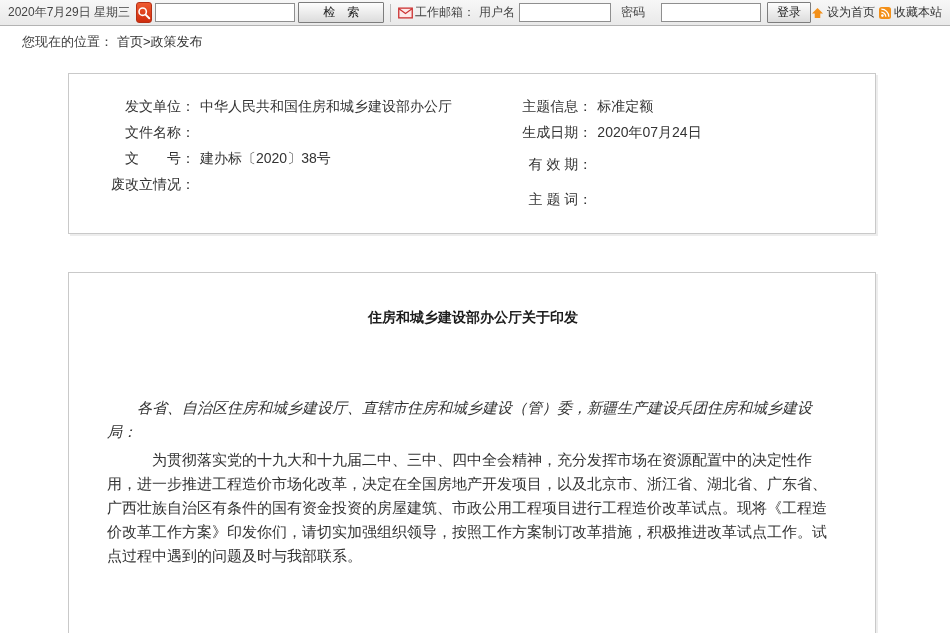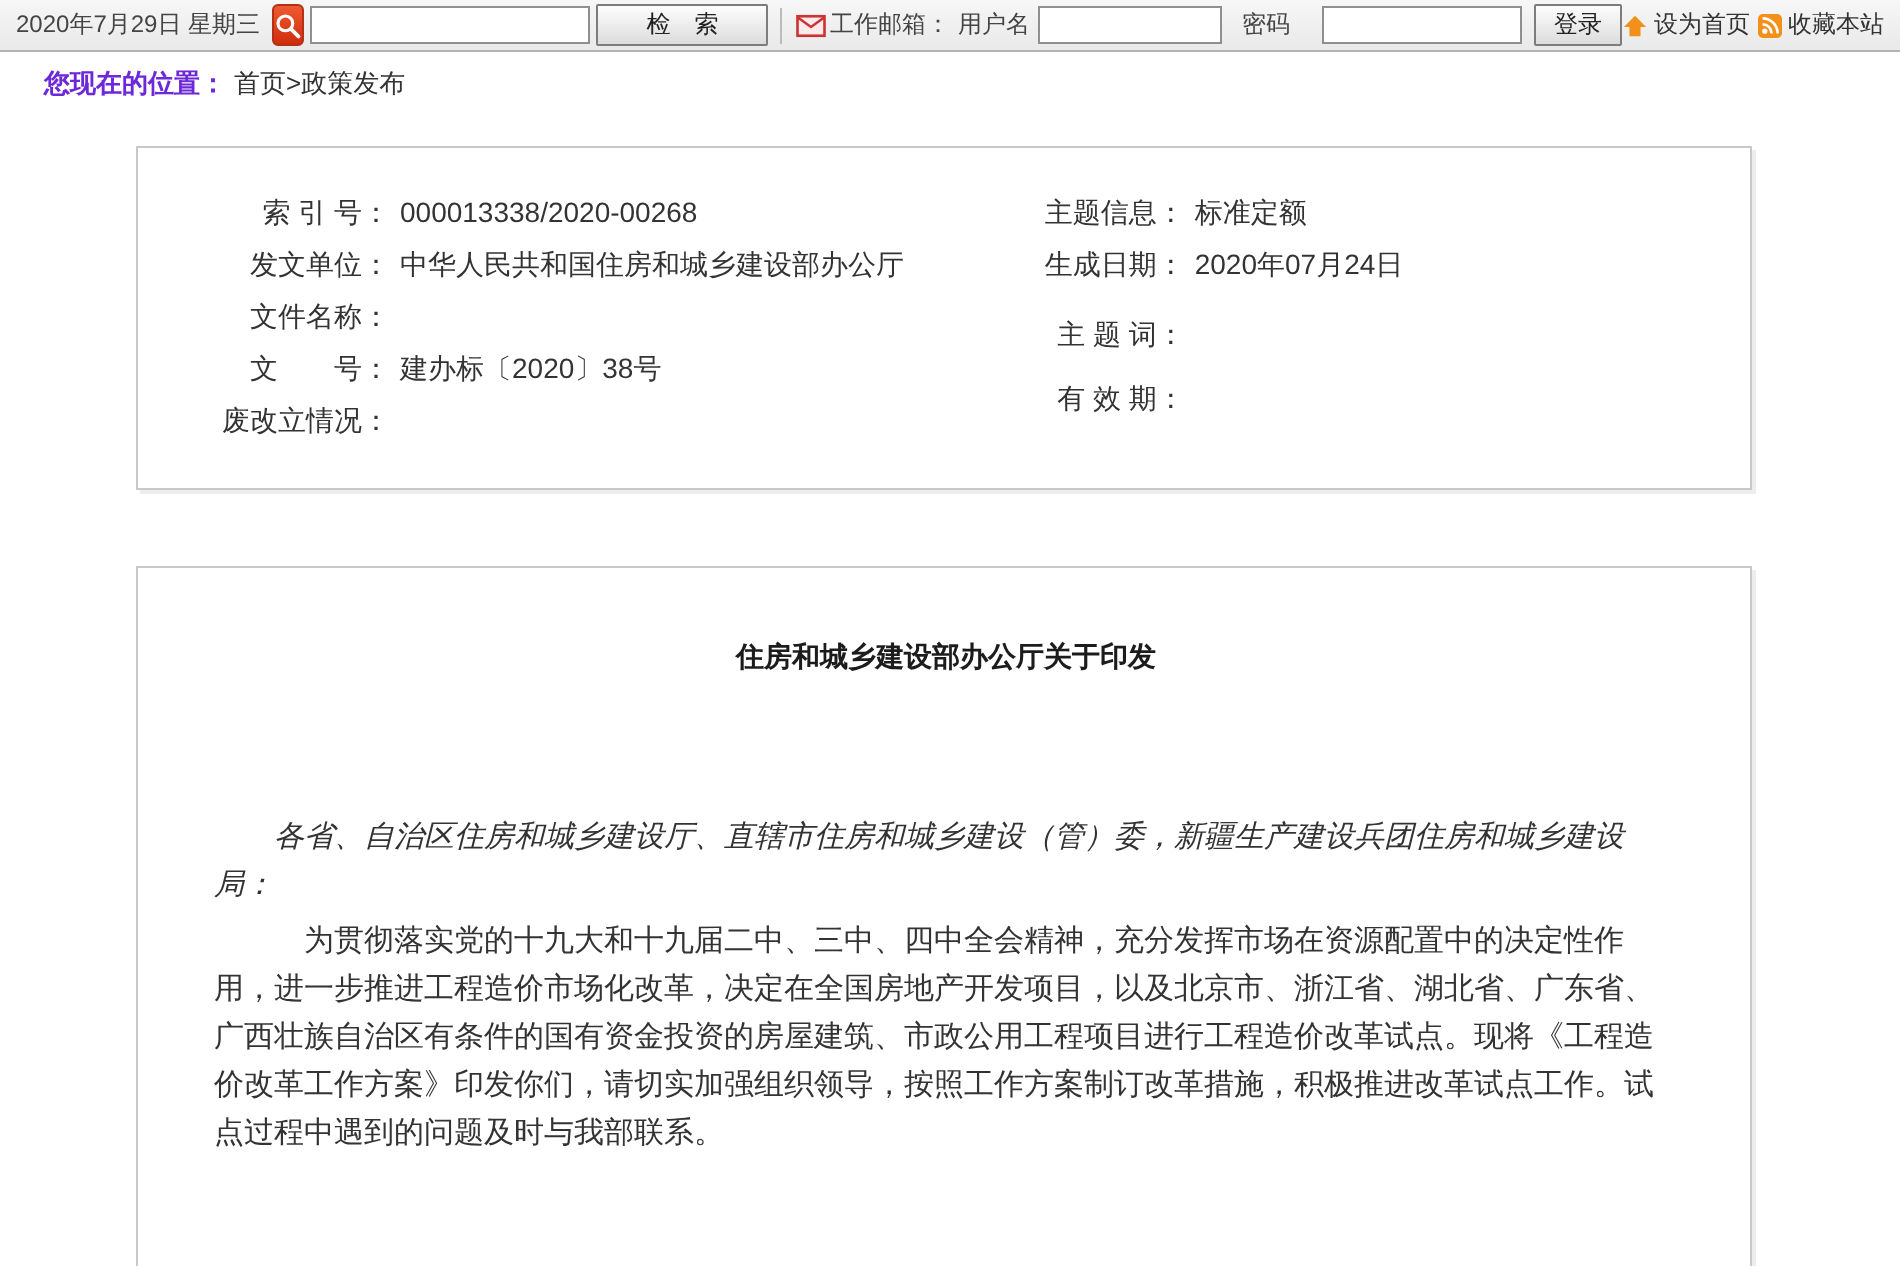--- a/index.html
+++ b/index.html
@@ -37,21 +37,21 @@
   .user-input { width:92px; margin-left:2px; }
   .pwd-label { margin-left:10px; margin-right:16px; }
   .pwd-input { width:100px; }
   .login-btn { margin-left:6px; padding:0 9px; }
   .tb-right { margin-left:auto; margin-right:8px; display:flex; align-items:center; gap:4px; }
   .tb-link { display:flex; align-items:center; gap:3px; color:#333; cursor:pointer; }
 
   
   .breadcrumb-bar { height:32px; display:flex; align-items:center; padding-left:22px;
                     font-size:13px; background:#fff; }
-  .crumb-label { color:#6d28d9; font-weight:bold; margin-right:4px;text-align:center; }
+  .crumb-label { color:#404040; font-weight:normal; margin-right:4px;text-align:center; }
   .crumb-path  { color:#333; }
 
   
   .box {
     width:808px; margin-left:68px; background:#fff;
     border:1px solid #c9c9c9;
     box-shadow:2px 2px 0 rgba(0,0,0,0.07);
   }
   .info-box { margin-top:15px; padding:22px 0 18px 0; display:flex; font-size:14px; }
   .info-col.left  { width:56%; padding-left:30px; }
@@ -129,24 +129,20 @@
 </div>
 
 <div class="breadcrumb-bar">
   <span class="crumb-label">您现在的位置：</span>
   <span class="crumb-path">首页&gt;政策发布</span>
 </div>
 
 <div class="box info-box">
   <div class="info-col left">
     <div class="info-row">
-      <span class="ilabel">索 引 号：</span>
-      <span class="ivalue">000013338/2020-00268</span>
-    </div>
-    <div class="info-row">
       <span class="ilabel">发文单位：</span>
       <span class="ivalue">中华人民共和国住房和城乡建设部办公厅</span>
     </div>
     <div class="info-row">
       <span class="ilabel">文件名称：</span>
     </div>
     <div class="info-row">
       <span class="ilabel">文　　号：</span>
       <span class="ivalue">建办标〔2020〕38号</span>
     </div>
@@ -157,26 +153,26 @@
   </div>
   <div class="info-col right">
     <div class="info-row">
       <span class="ilabel">主题信息：</span>
       <span class="ivalue">标准定额</span>
     </div>
     <div class="info-row">
       <span class="ilabel">生成日期：</span>
       <span class="ivalue">2020年07月24日</span>
     </div>
+    <div class="info-row gap1">
+      <span class="ilabel">有 效 期：</span>
+      <span class="ivalue"></span>
+    </div>
     <div class="info-row gap2">
       <span class="ilabel">主 题 词：</span>
-      <span class="ivalue"></span>
-    </div>
-    <div class="info-row gap1">
-      <span class="ilabel">有 效 期：</span>
       <span class="ivalue"></span>
     </div>
   </div>
 </div>
 
 <div class="box doc-box">
   <h1 class="doc-title">
     <span>住房和城乡建设部办公厅关于印发</span><br>
   </h1>
   <div class="doc-body">

